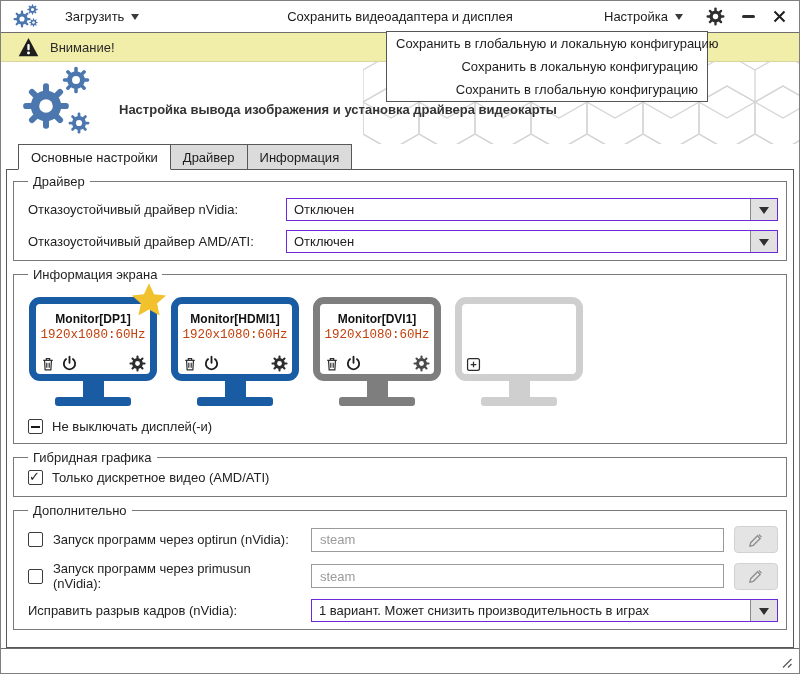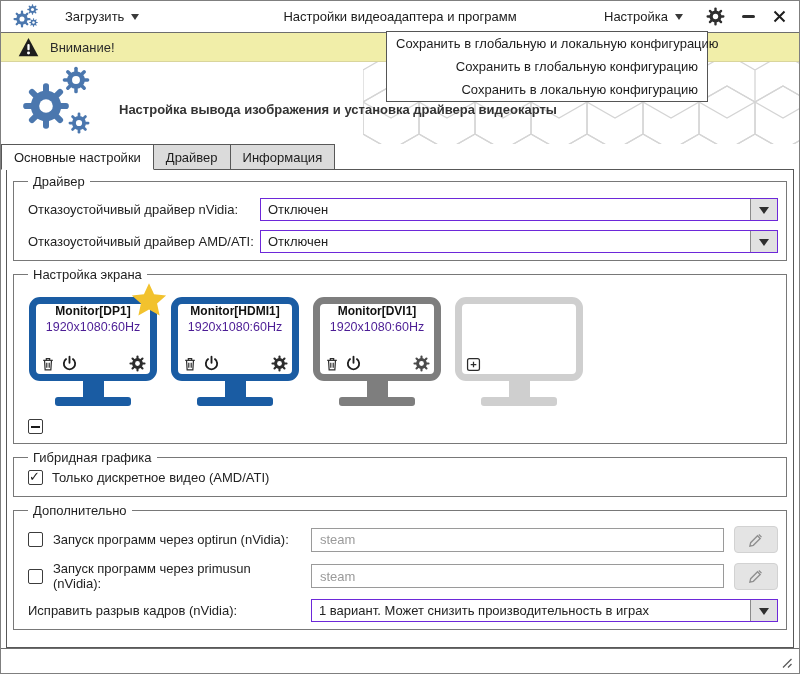--- a/index.html
+++ b/index.html
@@ -43,53 +43,53 @@
   .logo-big .g2 { position: absolute; left: 40px; top: 0; }
   .logo-big .g3 { position: absolute; left: 46px; top: 46px; }
   .subtitle { position: absolute; left: 118px; top: 40px; font-weight: bold; color: #333; z-index: 1; text-align: right; }
 
   
   .save-menu { position: absolute; left: 385px; top: 30px; width: 322px; background: #fff;
                border: 1px solid #555; z-index: 30; }
   .save-menu .mi { padding: 2px 9px; line-height: 19px; color: #1c1c1c; white-space: nowrap; text-align: right; }
 
   
-  .tabs { display: flex; position: relative; z-index: 3; height: 26px; }
+  .tabs { display: flex; margin-left: 17px; position: relative; z-index: 3; height: 26px; }
   .tab { padding: 5px 12px 0; border: 1px solid #585858; background: #DBDBDB; margin-right: -1px; color: #1c1c1c; }
   .tab.active { background: #fff; border-bottom-color: #fff; z-index: 4; }
 
   
   .panel { margin: -1px 5px 0; border: 1px solid #585858; background: #fff; height: 479px; overflow: hidden; }
   fieldset { border: 1px solid #787878; margin: 4px 6px 6px; padding: 0 8px 7px; }
   legend { padding: 0 5px; margin-left: 6px; color: #1e1e1e; }
 
   .row-check { display: flex; align-items: center; gap: 9px; margin: 5px 0 0 6px; }
   .cb { width: 15px; height: 15px; border: 1.6px solid #3c3c3c; border-radius: 2px; background: #fff;
         position: relative; flex: none; }
   .cb.checked::after { content: "✓"; position: absolute; left: 0; top: -2px; width: 12px;
         font: bold 13px "DejaVu Sans", sans-serif; color: #1a1a1a; }
   .cb.partial::after { content: ""; position: absolute; left: 2px; right: 2px; top: 50%; height: 2px;
         margin-top: -1px; background: #1a1a1a; }
 
-  .row-combo { display: flex; align-items: center; margin: 9px 0 0 6px; }
+  .row-combo { display: flex; align-items: center; margin: 9px 0 0 6px; gap: 26px; }
   .row-combo .lab { width: 232px; flex: none; }
   .combo { flex: 1; height: 23px; border: 1px solid #6d28d9; display: flex; background: #fff; }
   .combo .val { flex: 1; padding: 3px 7px; white-space: nowrap; overflow: hidden; }
   .combo .btn { width: 27px; flex: none; background: #E1E1E1; border-left: 1px solid #8a8a8a;
         display: flex; align-items: flex-start; justify-content: center; }
   .combo .btn::after { content: ""; width: 0; height: 0; border: 5px solid transparent;
         border-top: 7px solid #2f2f2f; margin-top: 8px; }
 
   
   .mon-row { display: flex; gap: 14px; padding: 15px 0 0 7px; }
   .monitor { position: relative; width: 128px; flex: none; }
   .mscreen { height: 84px; border: 7px solid #1A5CA3; border-radius: 11px; background: #fff;
-             position: relative; text-align: center; padding-top: 0; }
+             position: relative; text-align: center; padding-top: 8px; }
   .mname { font-size: 12px; font-weight: bold; color: #111; }
-  .mres  { font-size: 12.5px; margin-top: 2px; color: #4c1d95; }
+  .mres  { font-size: 12.5px; margin-top: 2px; color: #c2410c; font-family: Liberation Mono, monospace; }
   .mico { position: absolute; left: 4px; right: 4px; bottom: 2px; display: flex; align-items: center; gap: 5px; }
   .mico .sp { flex: 1; }
   .neck { width: 21px; height: 16px; margin: 0 auto; background: #1A5CA3; }
   .base { width: 76px; height: 9px; margin: 0 auto; background: #1A5CA3; border-radius: 3px; }
   .monitor.gray .mscreen { border-color: #7E7E7E; text-align: center; }
   .monitor.gray .neck, .monitor.gray .base { background: #7E7E7E; }
   .monitor.empty .mscreen { border-color: #CFCFCF; }
   .monitor.empty .neck, .monitor.empty .base { background: #CFCFCF; }
   .star { position: absolute; top: -15px; right: -12px; z-index: 2; }
   .keep-row { margin: 13px 0 2px 6px; }
@@ -163,21 +163,21 @@
         <use href="#gear"></use>
       </svg>
     <svg class="ic g3 blue" width="9" height="9">
         <use href="#gear"></use>
       </svg>
   </div>
   <div class="menu-btn load-btn">
     <span>Загрузить</span>
     <span class="caret"></span>
   </div>
-  <div class="tb-title">Настройки видеоадаптера и программ</div>
+  <div class="tb-title">Сохранить видеоадаптера и дисплея</div>
   <div class="tb-right">
     <div class="menu-btn">
       <span>Настройка</span>
       <span class="caret"></span>
     </div>
     <svg class="ic dark" width="19" height="19">
         <use href="#gear"></use>
       </svg>
     <span class="min-bar"></span>
     <svg class="ic" width="15" height="15">
@@ -215,22 +215,22 @@
       </svg>
     <svg class="ic g3 blue" width="22" height="22">
         <use href="#gear"></use>
       </svg>
   </div>
   <div class="subtitle">Настройка вывода изображения и установка драйвера видеокарты</div>
 </div>
 
 <div class="save-menu">
   <div class="mi">Сохранить в глобальную и локальную конфигурацию</div>
+  <div class="mi">Сохранить в локальную конфигурацию</div>
   <div class="mi">Сохранить в глобальную конфигурацию</div>
-  <div class="mi">Сохранить в локальную конфигурацию</div>
 </div>
 
 <div class="tabs">
   <div class="tab active">Основные настройки</div>
   <div class="tab">Драйвер</div>
   <div class="tab">Информация</div>
 </div>
 
 <div class="panel">
 
@@ -246,21 +246,21 @@
     <div class="row-combo">
       <span class="lab">Отказоустойчивый драйвер AMD/ATI:</span>
       <div class="combo">
         <span class="val">Отключен</span>
         <span class="btn"></span>
       </div>
     </div>
   </fieldset>
 
   <fieldset>
-    <legend>Настройка экрана</legend>
+    <legend>Информация экрана</legend>
     <div class="mon-row">
 
       <div class="monitor">
         <svg class="star ic" width="40" height="38">
             <use href="#star"></use>
           </svg>
         <div class="mscreen">
           <div class="mname">Monitor[DP1]</div>
           <div class="mres">1920x1080:60Hz</div>
           <div class="mico">
@@ -330,20 +330,21 @@
               </svg>
           </div>
         </div>
         <div class="neck"></div>
         <div class="base"></div>
       </div>
 
     </div>
     <div class="row-check keep-row">
       <span class="cb partial"></span>
+      <span>Не выключать дисплей(-и)</span>
     </div>
   </fieldset>
 
   <fieldset>
     <legend>Гибридная графика</legend>
     <div class="row-check" style="margin-bottom:4px">
       <span class="cb checked"></span>
       <span>Только дискретное видео (AMD/ATI)</span>
     </div>
   </fieldset>

